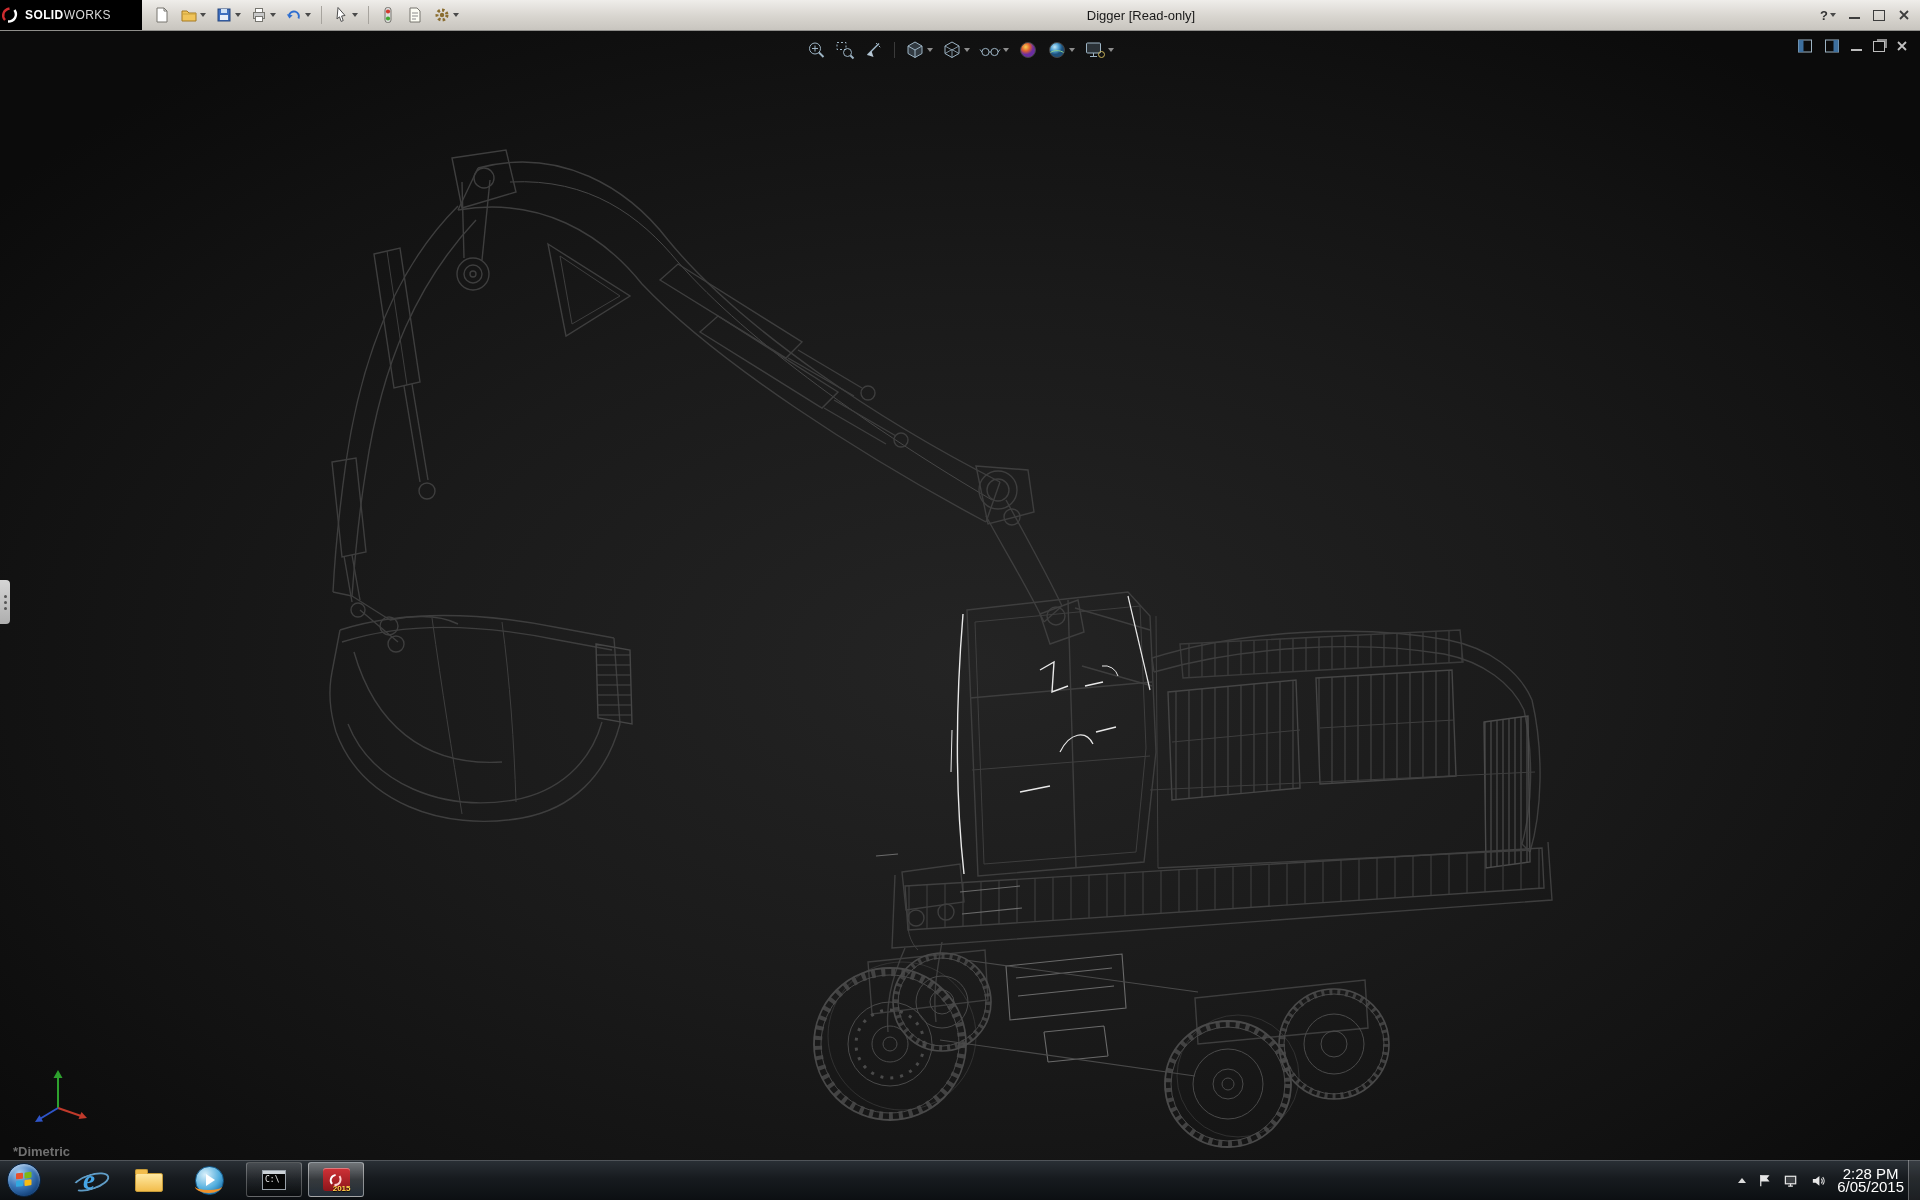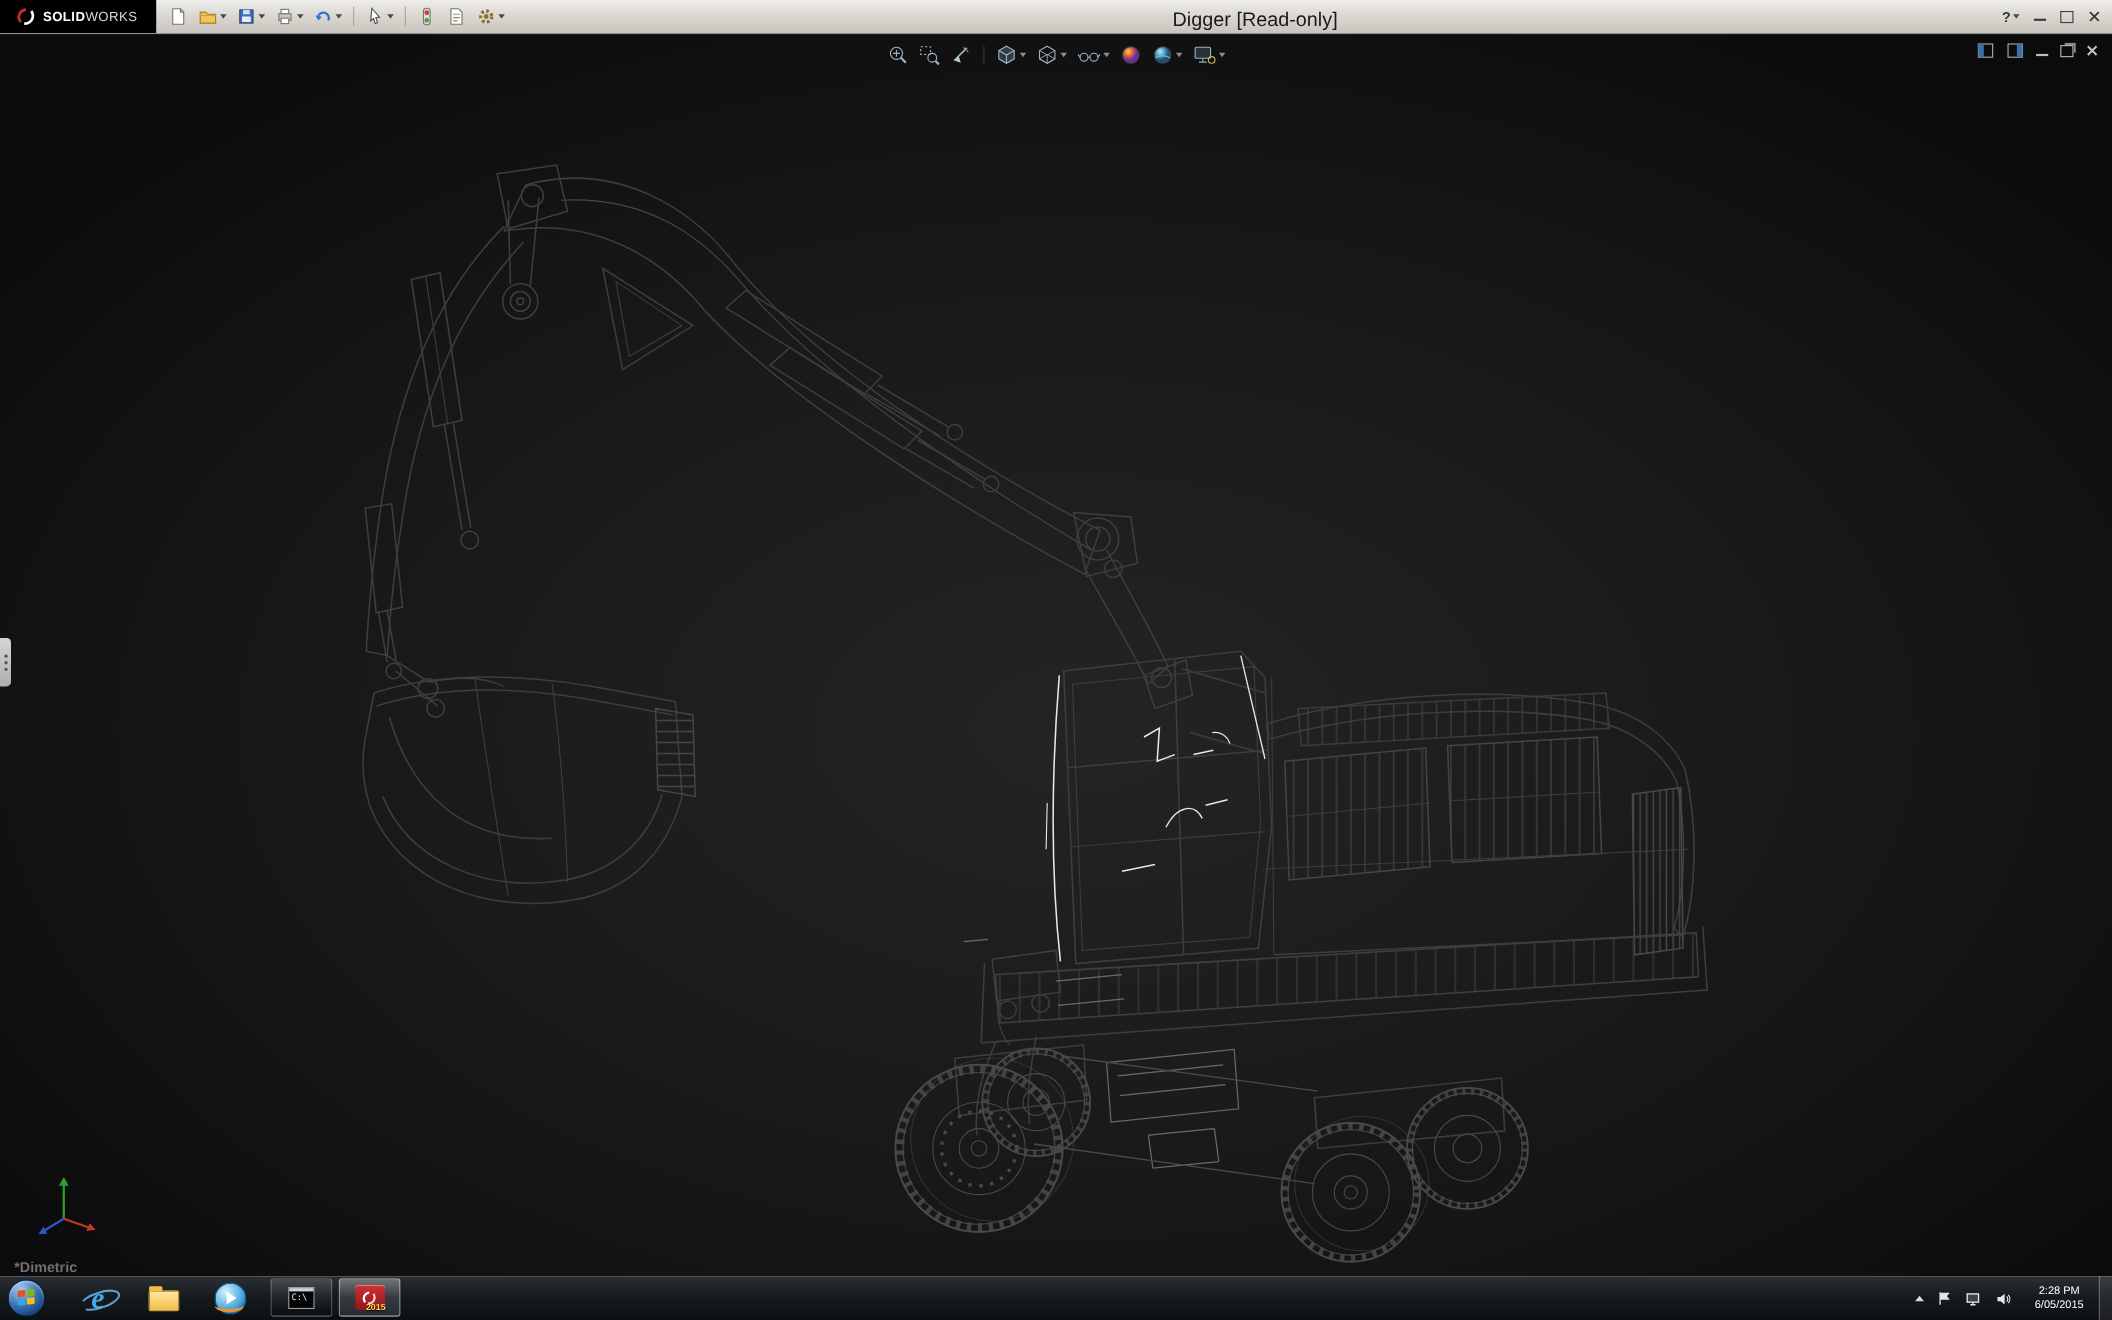--- a/index.html
+++ b/index.html
@@ -3,28 +3,28 @@
 <meta charset="utf-8">
 <style>
   html,body{margin:0;padding:0;background:#000;}
   body{width:1920px;height:1200px;overflow:hidden;font-family:"Liberation Sans",sans-serif;-webkit-font-smoothing:antialiased;}
   #screen{position:relative;width:1920px;height:1200px;background:#101010;}
 
   
   .titlebar{position:absolute;top:0;left:0;width:1920px;height:30px;
     background:linear-gradient(#efedea,#d8d5cf 55%,#c8c5bf);border-bottom:1px solid #8f8e8b;z-index:30;}
   .brand{position:absolute;left:0;top:0;width:142px;height:30px;background:#000;
-    display:flex;align-items:center;gap:5px;padding-left:14px;box-sizing:border-box;}
+    display:flex;align-items:center;gap:5px;padding-left:0;box-sizing:border-box;}
   .brand-text{color:#fff;font-size:12px;letter-spacing:.4px;white-space:nowrap;}
   .brand-text .works{font-weight:400;color:#d9d9d9;}
   .tb-icons{position:absolute;left:150px;top:0;height:30px;display:flex;align-items:center;gap:3px;}
   .tb-btn{display:flex;align-items:center;background:none;border:0;padding:2px 3px;cursor:default;}
   .caret{width:0;height:0;border-left:3.5px solid transparent;border-right:3.5px solid transparent;border-top:4px solid #4a4a4a;margin-left:2px;}
   .tb-sep{width:1px;height:18px;background:#a7a49e;margin:0 4px;}
-  .title{position:absolute;left:1141px;top:8px;transform:translateX(-50%);font-size:18px;color:#191919;white-space:nowrap;}
+  .title{position:absolute;left:1141px;top:8px;transform:translateX(-50%);font-size:13px;color:#191919;white-space:nowrap;}
   .win-ctrls{position:absolute;right:10px;top:0;height:30px;display:flex;align-items:center;gap:13px;color:#3a3a3a;}
   .help{display:flex;align-items:center;font-size:13px;font-weight:bold;color:#333;}
   .wc-min{width:11px;height:2px;background:#3d3d3d;margin-top:6px;}
   .wc-max{width:10px;height:9px;border:1.5px solid #3d3d3d;}
 
   
   .viewport{position:absolute;top:30px;left:0;width:1920px;height:1130px;
     background:radial-gradient(ellipse 1250px 760px at 51% 56%, #242424 0%, #1a1a1a 48%, #121212 78%, #0b0b0b 100%);font-weight:bold;}
   .model{position:absolute;top:0;left:0;}
 
@@ -66,21 +66,21 @@
     display:flex;align-items:center;justify-content:center;box-sizing:border-box;}
   .task-btn.active{background:linear-gradient(rgba(255,255,255,.34),rgba(255,255,255,.14) 50%,rgba(130,170,210,.18));border-color:rgba(255,255,255,.45);justify-content:center;}
   .cmdicon{width:24px;height:20px;background:#050505;border:1px solid #98a0a8;position:relative;box-sizing:border-box;}
   .cmdicon:before{content:"";position:absolute;top:0;left:0;right:0;height:3px;background:#cdd3d9;}
   .cmdicon span{position:absolute;left:2px;top:5px;color:#e8e8e8;font-family:"DejaVu Sans Mono",monospace;font-size:8px;line-height:1;}
   .swicon{width:27px;height:23px;border-radius:3px;background:linear-gradient(#cf3237,#8e151a);position:relative;
     display:flex;align-items:center;justify-content:center;box-shadow:inset 0 1px 0 rgba(255,255,255,.35);}
   .swicon .yr{position:absolute;right:-1px;bottom:-2px;font-size:8px;font-weight:bold;color:#ffd94d;text-shadow:0 1px 1px #000;}
   .tray{position:absolute;right:16px;top:0;height:40px;display:flex;align-items:center;gap:11px;}
   .up-arrow{width:0;height:0;border-left:4px solid transparent;border-right:4px solid transparent;border-bottom:5px solid #dcdcdc;}
-  .clock{color:#fff;font-size:10px;line-height:13px;text-align:center;min-width:64px;}
+  .clock{color:#fff;font-size:15px;line-height:13px;text-align:center;min-width:64px;}
   .show-desktop{position:absolute;right:0;top:0;width:11px;height:40px;background:rgba(255,255,255,.07);border-left:1px solid rgba(255,255,255,.3);}
 </style>
 </head>
 <body>
 
 <div id="screen">
 
   <header class="titlebar">
     <div class="brand">
       <svg width="20" height="18" viewBox="0 0 20 18">

